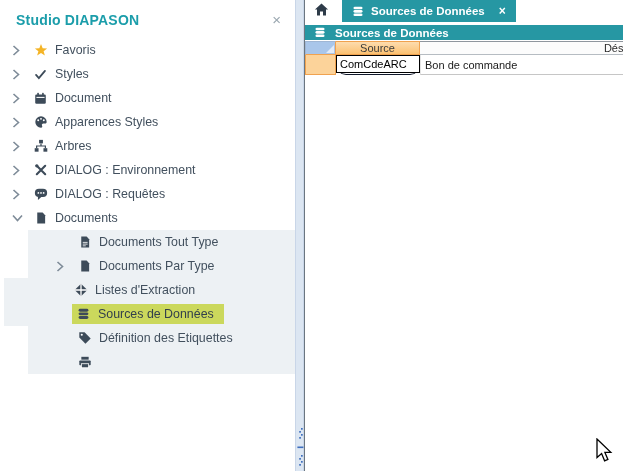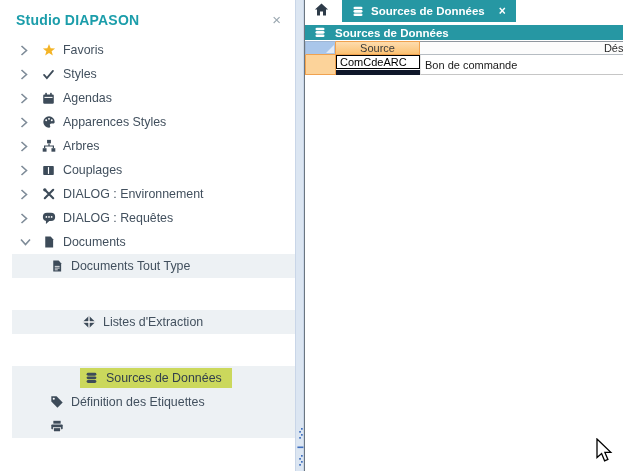--- a/index.html
+++ b/index.html
@@ -5,23 +5,23 @@
   * { margin:0; padding:0; box-sizing:border-box; }
   html,body { width:633px; height:471px; }
   body { font-family:"Liberation Sans", sans-serif; background:#fff; }
   .screen { position:relative; width:623px; height:471px; overflow:hidden; background:#a21caf; }
 
   
   .sidebar { position:absolute; left:0; top:0; width:295px; height:471px; background:#fff; }
   .sb-title-row { display:flex; justify-content:space-between; align-items:center; padding:9px 14px 0 16px; height:30px; }
   .sb-title { color:#1B9DAA; font-weight:bold; font-size:14px; letter-spacing:.2px; }
   .sb-close { color:#9AA7B0; font-size:15px; line-height:1; cursor:default; }
-  .tree { position:absolute; top:38px; left:12px; width:295px;text-align:right; }
+  .tree { position:absolute; top:38px; left:4px; width:295px;text-align:right; }
   .trow { height:24px; display:flex; align-items:center; font-size:12.4px; color:#42505E; white-space:nowrap; }
-  .lvl0 { padding-left:8px; } .lvl1 { padding-left:16px; } .lvl2 { padding-left:48px;margin-top:32px; }
+  .lvl0 { padding-left:8px; } .lvl1 { padding-left:28px;margin-left:24px; } .lvl2 { padding-left:48px; }
   .ingroup { background:#EDF1F4; }
   .chev { width:20px; flex:0 0 20px; display:flex; align-items:center; }
   .ticon { width:17px; flex:0 0 17px; display:flex; align-items:center; justify-content:center; margin-right:6px; }
   .tlabel { color:#42505E; }
   .sel-pill { display:flex; align-items:center; background:#CBD85C; padding:3px 10px 3px 3px; }
   .sel-pill .ticon { margin-right:6px; }
   .sel-pill .tlabel { color:#33404C; }
 
   
   .splitter { position:absolute; left:295px; top:0; width:9px; height:471px; background:#DCE6F2;
@@ -49,21 +49,21 @@
   .corner::after { content:""; position:absolute; right:1px; bottom:1px; width:0; height:0;
                    border-left:8px solid transparent; border-bottom:8px solid #E2EBF8; }
   .col-source { width:84px; background:linear-gradient(#FDDCAE,#FBC172);
                 border-top:1px solid #F0A24F; border-bottom:1px solid #F0A24F; border-right:1px solid #F0A24F;
                 display:flex; align-items:flex-end; justify-content:center; color:#3A3A3A; }
   .col-desig { flex:1; background:#FCFCFC; border-top:1px solid #8F969E; border-bottom:1px solid #B6BCC2;
                display:flex; align-items:center; justify-content:flex-end; padding-right:2px; color:#2b2b2b; }
   .grow { display:flex; height:20px; }
   .rowhead { width:31px; background:#FCD39A; border-left:1px solid #F0A24F;
              border-right:1px solid #F0A24F; border-bottom:1px solid #F0A24F; }
-  .cell-source { width:84px; position:relative; border-bottom:5px solid #0f172a; background:#fff; }
+  .cell-source { width:84px; position:relative; border-bottom:1px solid #0f172a; background:#fff;border-radius:10px; }
   .editbox { position:absolute; left:0; top:0; right:0; bottom:1px; border:1px solid #000; background:#fff;
              display:flex; align-items:center; padding-left:3px; color:#000; }
   .cell-desig { flex:1; border-bottom:1px solid #C6C6C6; border-left:1px solid #E4E4E4;
                 display:flex; align-items:center; padding-left:4px; background:#fff; }
 
   .cursor { position:absolute; left:596px; top:438px; }
 </style>
 </head>
 <body>
 
@@ -108,21 +108,21 @@
             </svg>
           </span>
         <span class="ticon">
             <svg width="13" height="13" viewBox="0 0 16 16">
               <rect x="4" y="1" width="2" height="4" rx="0.8" fill="#3D4B59"></rect>
               <rect x="10" y="1" width="2" height="4" rx="0.8" fill="#3D4B59"></rect>
               <rect x="1.5" y="3" width="13" height="11.5" rx="1.5" fill="#3D4B59"></rect>
               <rect x="3" y="6" width="10" height="1.3" fill="#fff"></rect>
             </svg>
           </span>
-        <span class="tlabel">Agendas</span>
+        <span class="tlabel">Document</span>
       </div>
       <div class="trow lvl0">
         <span class="chev">
             <svg width="8" height="11" viewBox="0 0 8 11">
               <path d="M1.5 1 L6.5 5.5 L1.5 10" stroke="#7E8B98" stroke-width="1.6" fill="none"></path>
             </svg>
           </span>
         <span class="ticon">
             <svg width="14" height="14" viewBox="0 0 16 16">
               <path d="M8 1.5 A6.5 6.5 0 1 0 8 14.5 C9.5 14.5 9.8 13.2 9.2 12.2 C8.5 11 9.3 9.8 10.8 9.8 L12.8 9.8 C13.9 9.8 14.5 9 14.5 8 A6.5 6.5 0 0 0 8 1.5 Z" fill="#3D4B59"></path>
@@ -141,34 +141,20 @@
           </span>
         <span class="ticon">
             <svg width="14" height="14" viewBox="0 0 16 16">
               <path d="M8 5 V8 M3 10.5 V8 H13 V10.5" stroke="#3D4B59" stroke-width="1.4" fill="none"></path>
               <rect x="5.8" y="1" width="4.4" height="4" fill="#3D4B59"></rect>
               <rect x="0.8" y="10.5" width="4.4" height="4" fill="#3D4B59"></rect>
               <rect x="10.8" y="10.5" width="4.4" height="4" fill="#3D4B59"></rect>
             </svg>
           </span>
         <span class="tlabel">Arbres</span>
-      </div>
-      <div class="trow lvl0">
-        <span class="chev">
-            <svg width="8" height="11" viewBox="0 0 8 11">
-              <path d="M1.5 1 L6.5 5.5 L1.5 10" stroke="#7E8B98" stroke-width="1.6" fill="none"></path>
-            </svg>
-          </span>
-        <span class="ticon">
-            <svg width="13" height="13" viewBox="0 0 16 16">
-              <rect x="1.5" y="2.5" width="13" height="11" rx="1" fill="#3D4B59"></rect>
-              <rect x="7.3" y="3.8" width="1.4" height="8.4" fill="#fff"></rect>
-            </svg>
-          </span>
-        <span class="tlabel">Couplages</span>
       </div>
       <div class="trow lvl0">
         <span class="chev">
             <svg width="8" height="11" viewBox="0 0 8 11">
               <path d="M1.5 1 L6.5 5.5 L1.5 10" stroke="#7E8B98" stroke-width="1.6" fill="none"></path>
             </svg>
           </span>
         <span class="ticon">
             <svg width="14" height="14" viewBox="0 0 16 16">
               <g stroke="#3D4B59" stroke-width="2.4" stroke-linecap="round">
@@ -213,20 +199,33 @@
         <span class="chev"></span>
         <span class="ticon">
             <svg width="12" height="14" viewBox="0 0 16 16">
               <path d="M3 0.8 H10.2 L13.5 4.2 V15.2 H3 Z" fill="#3D4B59"></path>
               <g stroke="#fff" stroke-width="1.1">
                 <path d="M5 8.5 H11.5 M5 10.8 H11.5 M5 13.1 H9"></path>
               </g>
             </svg>
           </span>
         <span class="tlabel">Documents Tout Type</span>
+      </div>
+      <div class="trow lvl1 ingroup">
+        <span class="chev">
+            <svg width="8" height="11" viewBox="0 0 8 11">
+              <path d="M1.5 1 L6.5 5.5 L1.5 10" stroke="#7E8B98" stroke-width="1.6" fill="none"></path>
+            </svg>
+          </span>
+        <span class="ticon">
+            <svg width="12" height="14" viewBox="0 0 16 16">
+              <path d="M3 0.8 H10.2 L13.5 4.2 V15.2 H3 Z" fill="#3D4B59"></path>
+            </svg>
+          </span>
+        <span class="tlabel">Documents Par Type</span>
       </div>
       <div class="trow lvl2 ingroup">
         <span class="chev"></span>
         <span class="ticon">
             <svg width="14" height="14" viewBox="0 0 16 16">
               <path d="M8 0.8 L15.2 8 L8 15.2 L0.8 8 Z" fill="#3D4B59"></path>
               <g stroke="#fff" stroke-width="1.5">
                 <path d="M8 0.8 L8 15.2 M0.8 8 L15.2 8"></path>
               </g>
             </svg>

